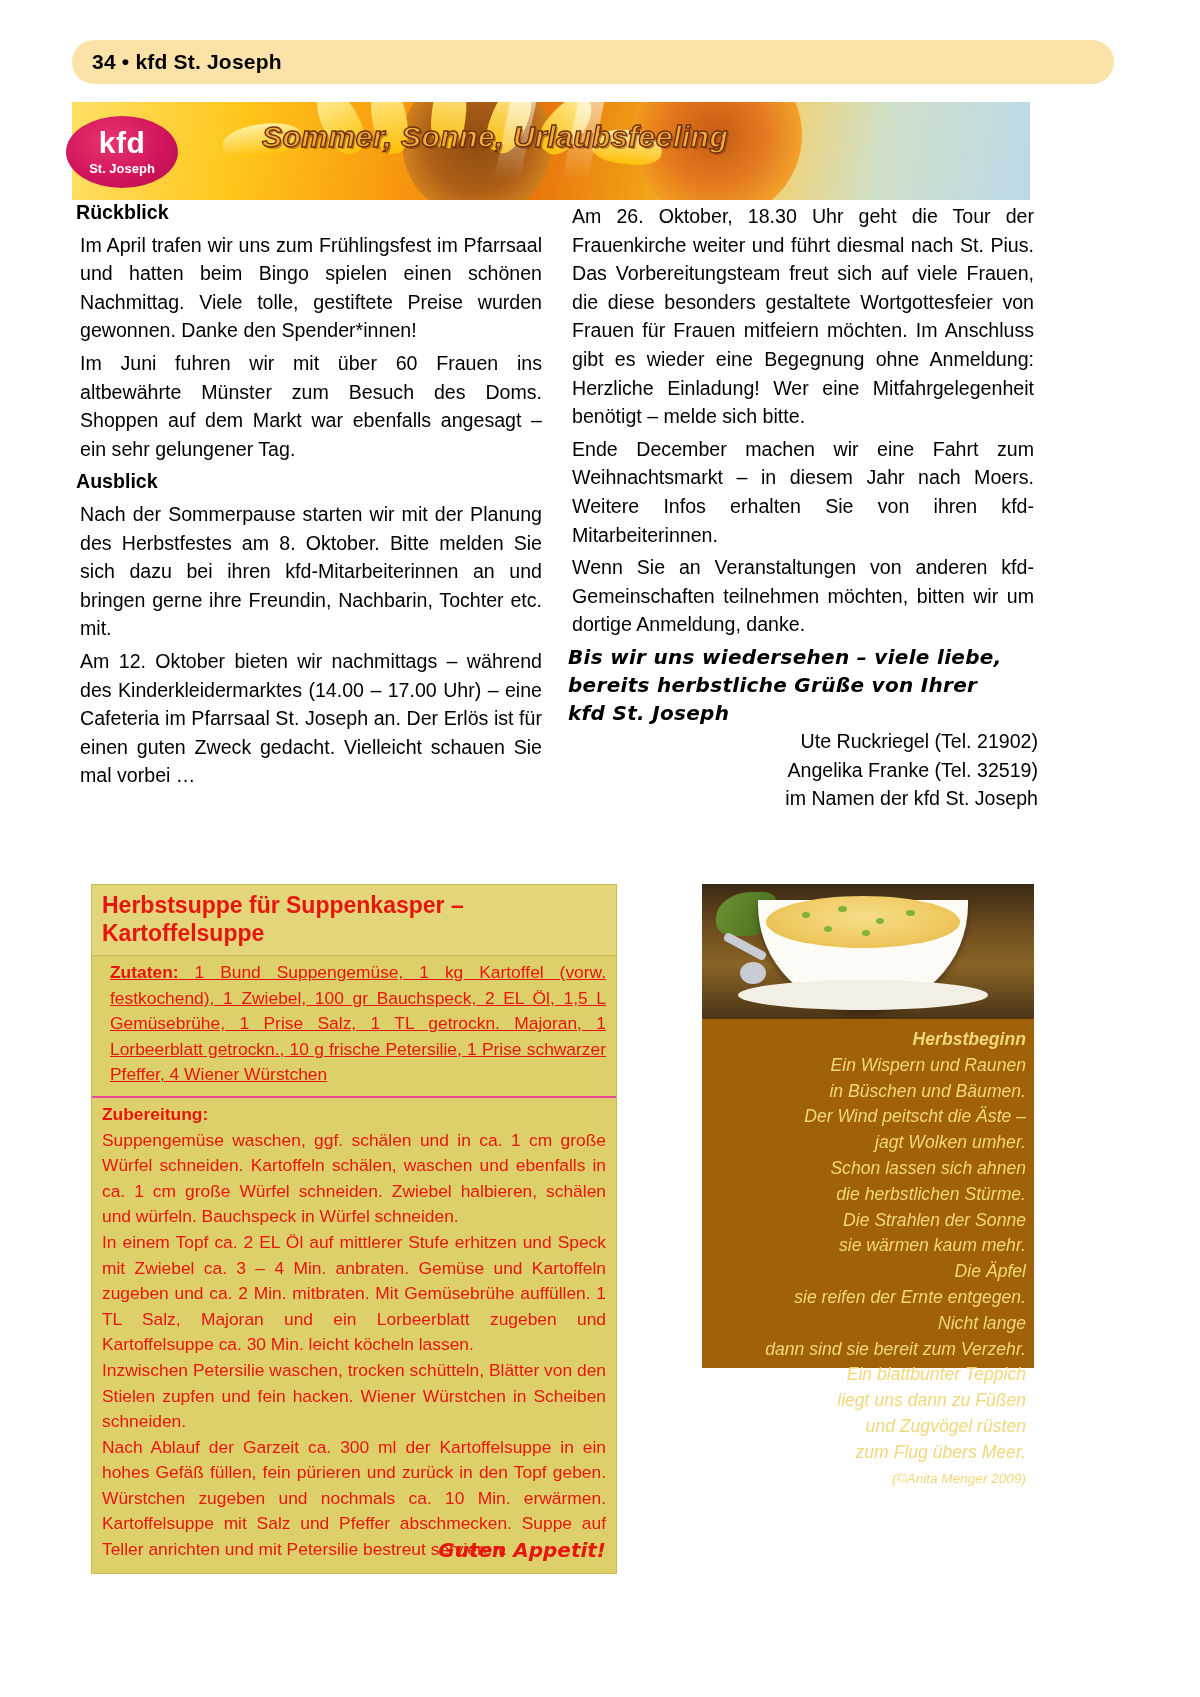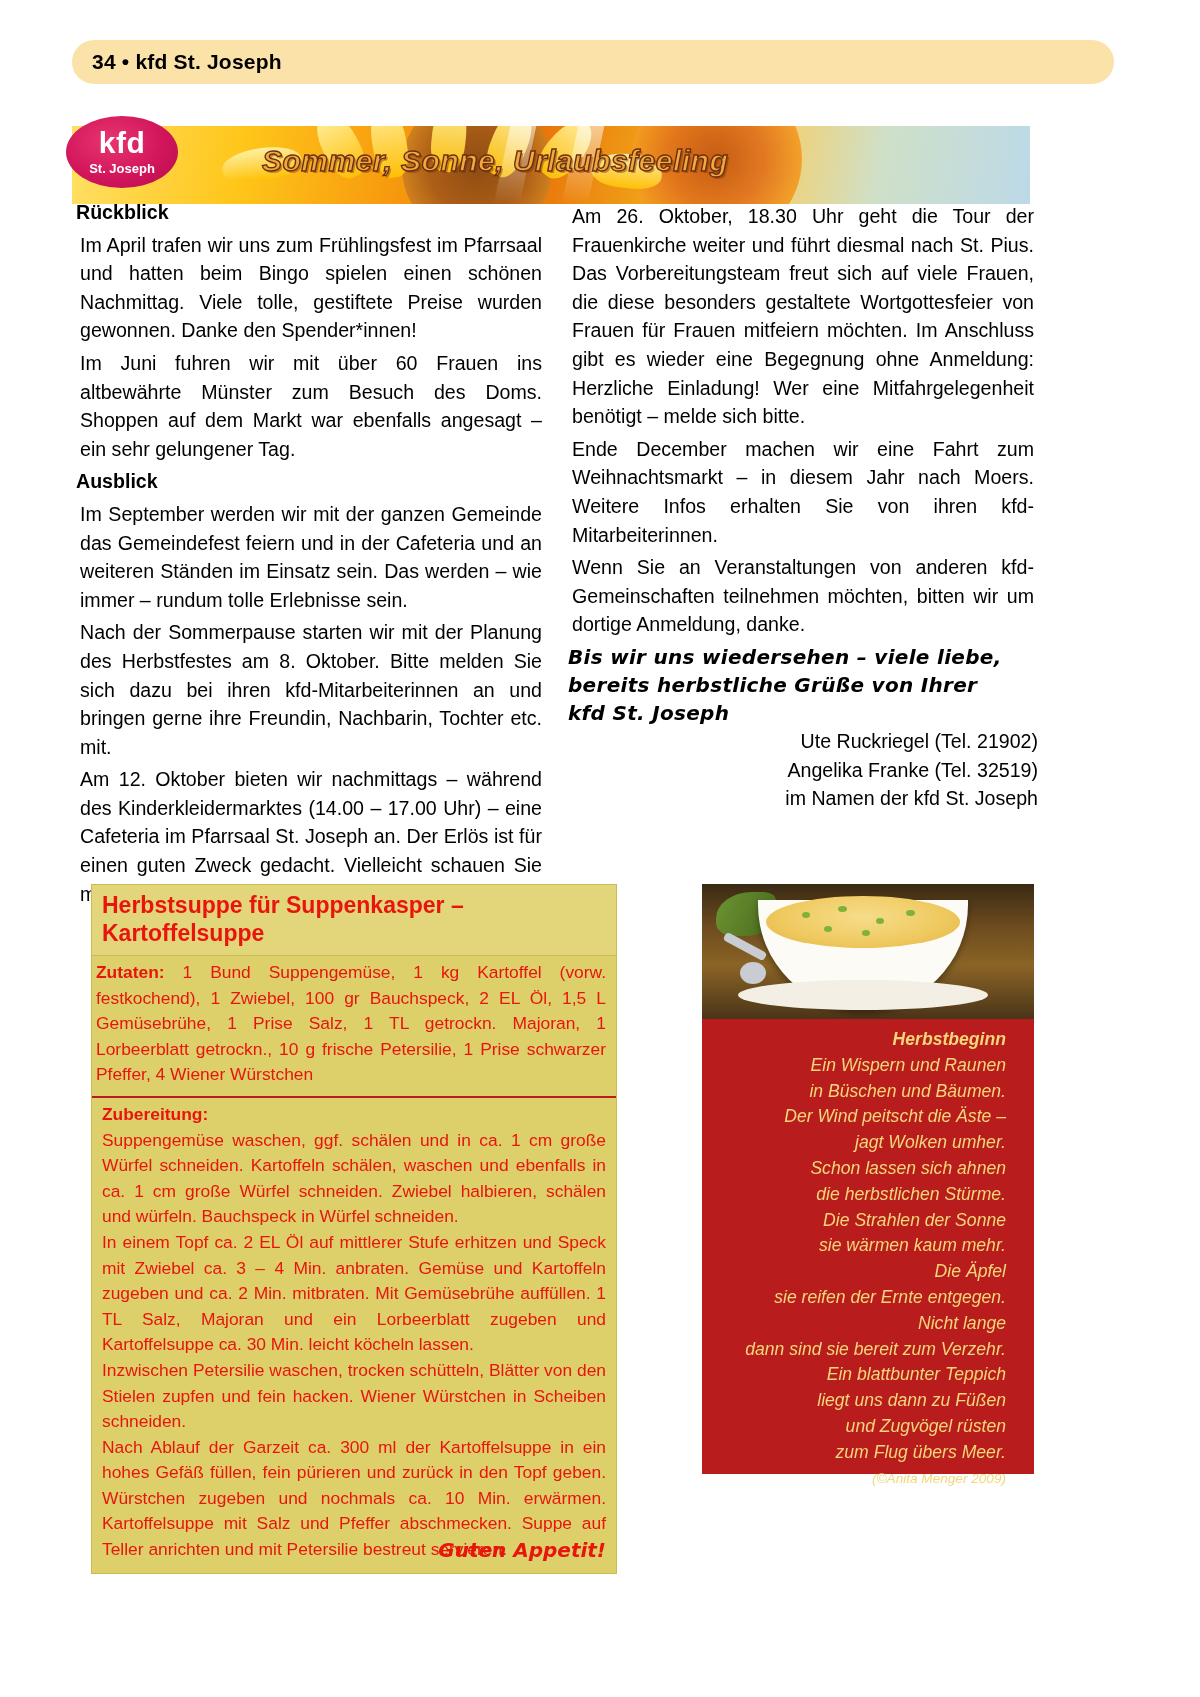--- a/index.html
+++ b/index.html
@@ -17,21 +17,21 @@
     position:absolute;left:72px;top:40px;width:1042px;height:44px;
     background:#fbe2a8;border-radius:22px;
   }
   .header-title{
     position:absolute;left:92px;top:50px;
     font-size:21px;font-weight:bold;letter-spacing:.2px;color:#000;
   }
 
   
   .banner{
-    position:absolute;left:72px;top:126px;width:958px;height:78px;
+    position:absolute;left:72px;top:102px;width:958px;height:98px;
     overflow:hidden;
     background:
       linear-gradient(100deg,#ffe066 0%,#ffc61a 18%,#f79a0e 34%,#e8730a 48%,#f0a017 60%,#f5cf6a 72%,#cfe0c8 84%,#bcd9e8 100%);
   }
   .banner .sun-core{
     position:absolute;left:330px;top:-34px;width:150px;height:150px;border-radius:50%;
     background:radial-gradient(circle at 50% 50%,#8a4a12 0%,#a85c17 45%,#d4851f 75%,rgba(212,133,31,0) 100%);
     opacity:.95;
   }
   .banner .sun-core2{
@@ -109,24 +109,25 @@
   }
   .rec-title-band{
     background:#e2d57a;
     padding:6px 10px 8px 10px;
     border-bottom:1px solid #c9bc55;
   }
   .rec-title{
     color:#e8150f;font-size:23px;font-weight:bold;line-height:28px;
   }
   .rec-ingred{
-    padding:4px 10px 8px 4px;
+    padding:4px 10px 8px 18px;
     color:#e8150f;font-size:17.4px;line-height:25.6px;
     text-align:justify;
-    border-bottom:2px solid #b91c1c;
+    border-bottom:2px solid #ec4899;
+    text-decoration:underline;
   }
   .rec-ingred b{font-weight:bold;}
   .rec-prep{
     padding:4px 10px 10px 10px;
     color:#e8150f;font-size:17.4px;line-height:25.6px;
     text-align:justify;
   }
   .rec-prep .prep-head{font-weight:bold;}
   .rec-prep p{margin:0;}
   .appetit{
@@ -164,25 +165,25 @@
     position:absolute;left:38px;top:78px;width:26px;height:22px;
     background:#c9ccd2;border-radius:50%;
   }
   .herb{
     position:absolute;left:14px;top:8px;width:60px;height:44px;
     background:linear-gradient(120deg,#6f9f35,#456c1d);
     border-radius:60% 20% 50% 30%;opacity:.9;
   }
 
   .rec-poem{
-    position:absolute;left:626px;top:135px;width:332px;height:455px;
-    background:#b91c1c;
+    position:absolute;left:626px;top:135px;width:332px;height:349px;
+    background:#a16207;
     color:#f2d77a;
     box-sizing:border-box;
-    padding:8px 28px 6px 12px;
+    padding:8px 8px 6px 12px;
     text-align:right;
     font-size:17.6px;line-height:25.8px;
     font-style:italic;
   }
   .rec-poem .poem-title{font-weight:bold;}
   .rec-poem .poem-credit{font-size:13.6px;font-style:italic;}
 </style>
 </head>
 <body>
 
@@ -211,21 +212,20 @@
     <div class="kfd-sub">St. Joseph</div>
   </div>
 
   <div class="article">
 
     <div class="col left">
       <h3>Rückblick</h3>
       <p>Im April trafen wir uns zum Frühlingsfest im Pfarrsaal und hatten beim Bingo spielen einen schönen Nachmittag. Viele tolle, gestiftete Preise wurden gewonnen. Danke den Spender*innen!</p>
       <p>Im Juni fuhren wir mit über 60 Frauen ins altbewährte Münster zum Besuch des Doms. Shoppen auf dem Markt war ebenfalls angesagt  – ein sehr gelungener Tag.</p>
       <h3>Ausblick</h3>
-      <p>Im September werden wir mit der ganzen Gemeinde das Gemeindefest feiern und in der Cafeteria und an weiteren Ständen im Einsatz sein. Das werden – wie immer – rundum tolle Erlebnisse sein.</p>
       <p>Nach der Sommerpause starten wir mit der Planung des Herbstfestes am 8. Oktober. Bitte melden Sie sich dazu bei ihren kfd-Mitarbeiterinnen an und bringen gerne ihre Freundin, Nachbarin, Tochter etc. mit.</p>
       <p>Am 12. Oktober bieten wir nachmittags – während des Kinderkleidermarktes (14.00 – 17.00 Uhr) – eine Cafeteria im Pfarrsaal St. Joseph an. Der Erlös ist für einen guten Zweck gedacht. Vielleicht schauen Sie mal vorbei …</p>
     </div>
 
     <div class="col right">
       <p>Am 26. Oktober, 18.30 Uhr geht die Tour der Frauenkirche weiter und führt diesmal nach St. Pius. Das Vorbereitungsteam freut sich auf viele Frauen, die diese besonders gestaltete Wortgottesfeier von Frauen für Frauen mitfeiern möchten. Im Anschluss gibt es wieder eine Begegnung ohne Anmeldung: Herzliche Einladung! Wer eine Mitfahrgelegenheit benötigt – melde sich bitte.</p>
       <p>Ende December machen wir eine Fahrt zum Weihnachtsmarkt – in diesem Jahr nach Moers. Weitere Infos erhalten Sie von ihren kfd-Mitarbeiterinnen.</p>
       <p>Wenn Sie an Veranstaltungen von anderen kfd-Gemeinschaften teilnehmen möchten, bitten wir um dortige Anmeldung, danke.</p>
       <div class="hand">Bis wir uns wiedersehen – viele liebe,</div>
       <div class="hand">bereits herbstliche Grüße von Ihrer</div>

